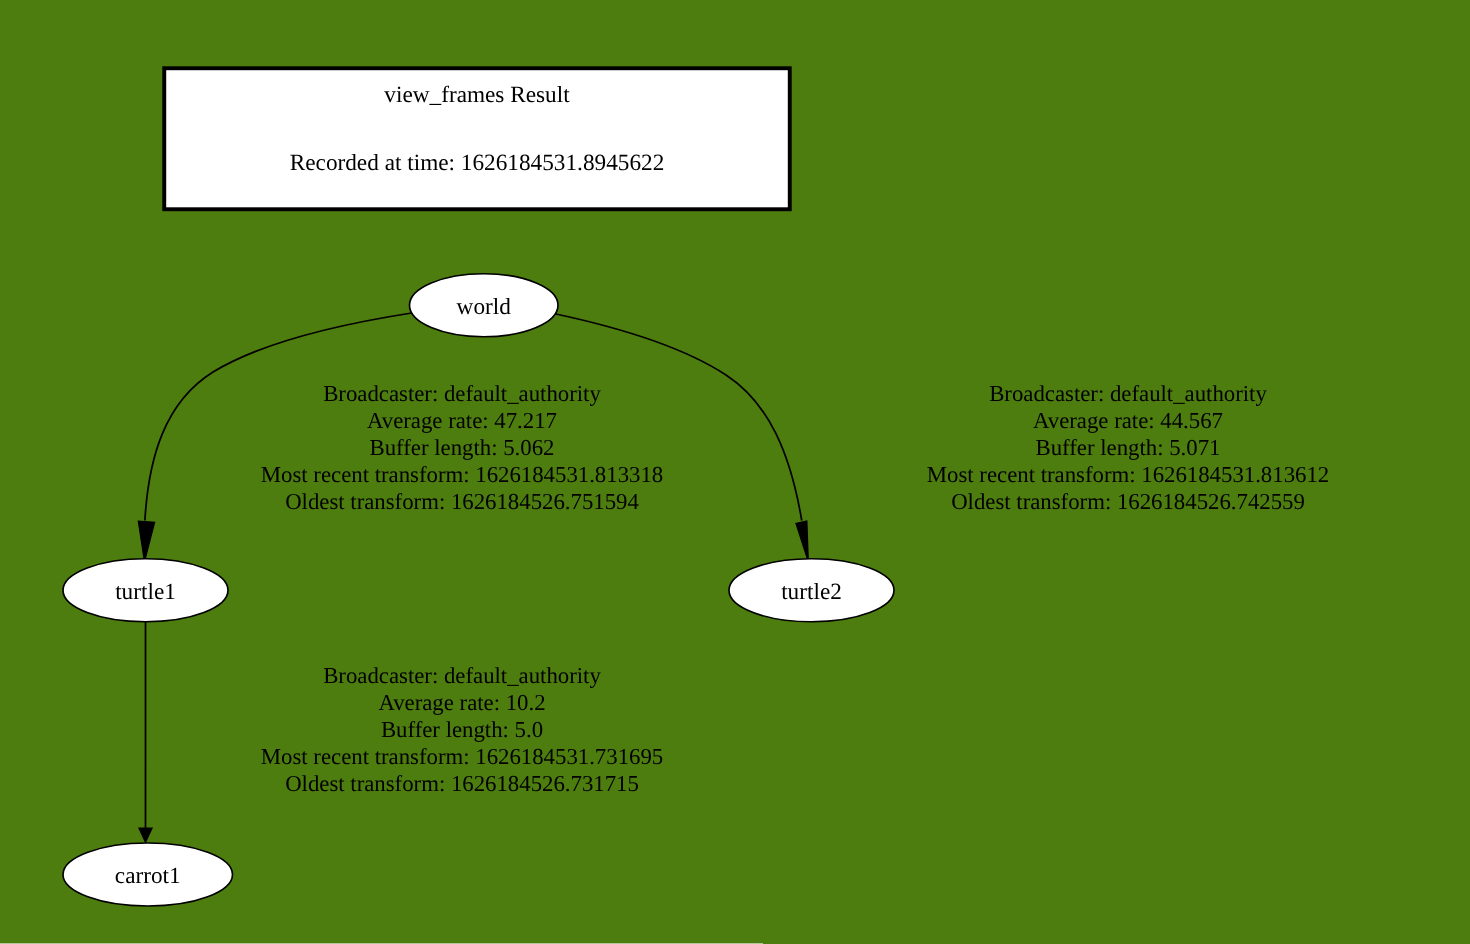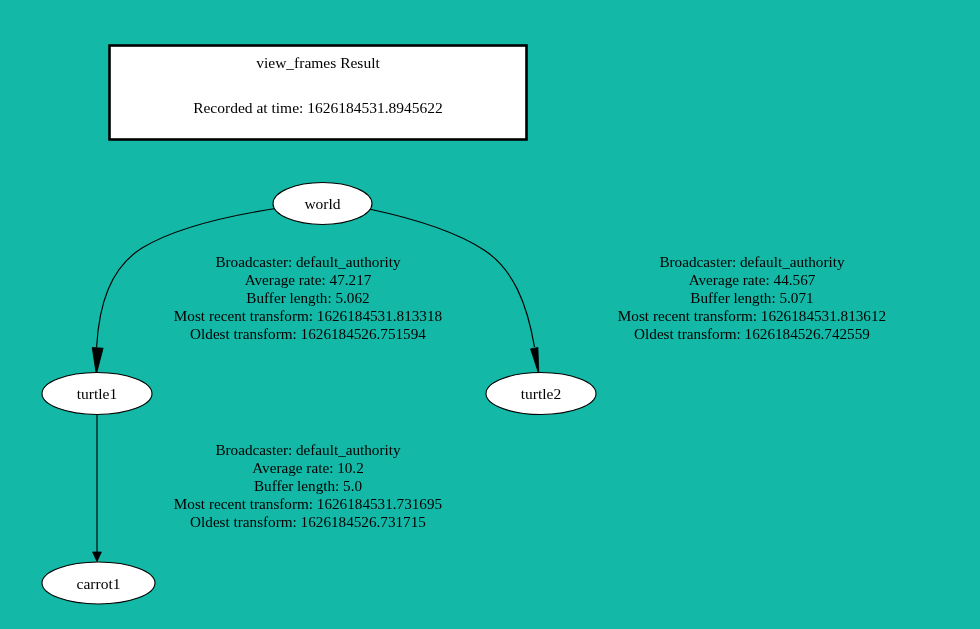--- a/index.html
+++ b/index.html
@@ -5,21 +5,21 @@
 <style>
   html, body {
     margin: 0;
     padding: 0;
     background: #ffffff;
   }
   #canvas {
     position: relative;
     width: 980px;
     height: 629px;
-    background: #14b8a6;
+    background: #4d7c0f;
     overflow: hidden;
     font-family: "Liberation Serif", "DejaVu Serif", serif;
     color: #000000;
   }
   svg.graph-layer {
     position: absolute;
     left: 0;
     top: 0;
     width: 980px;
     height: 629px;

